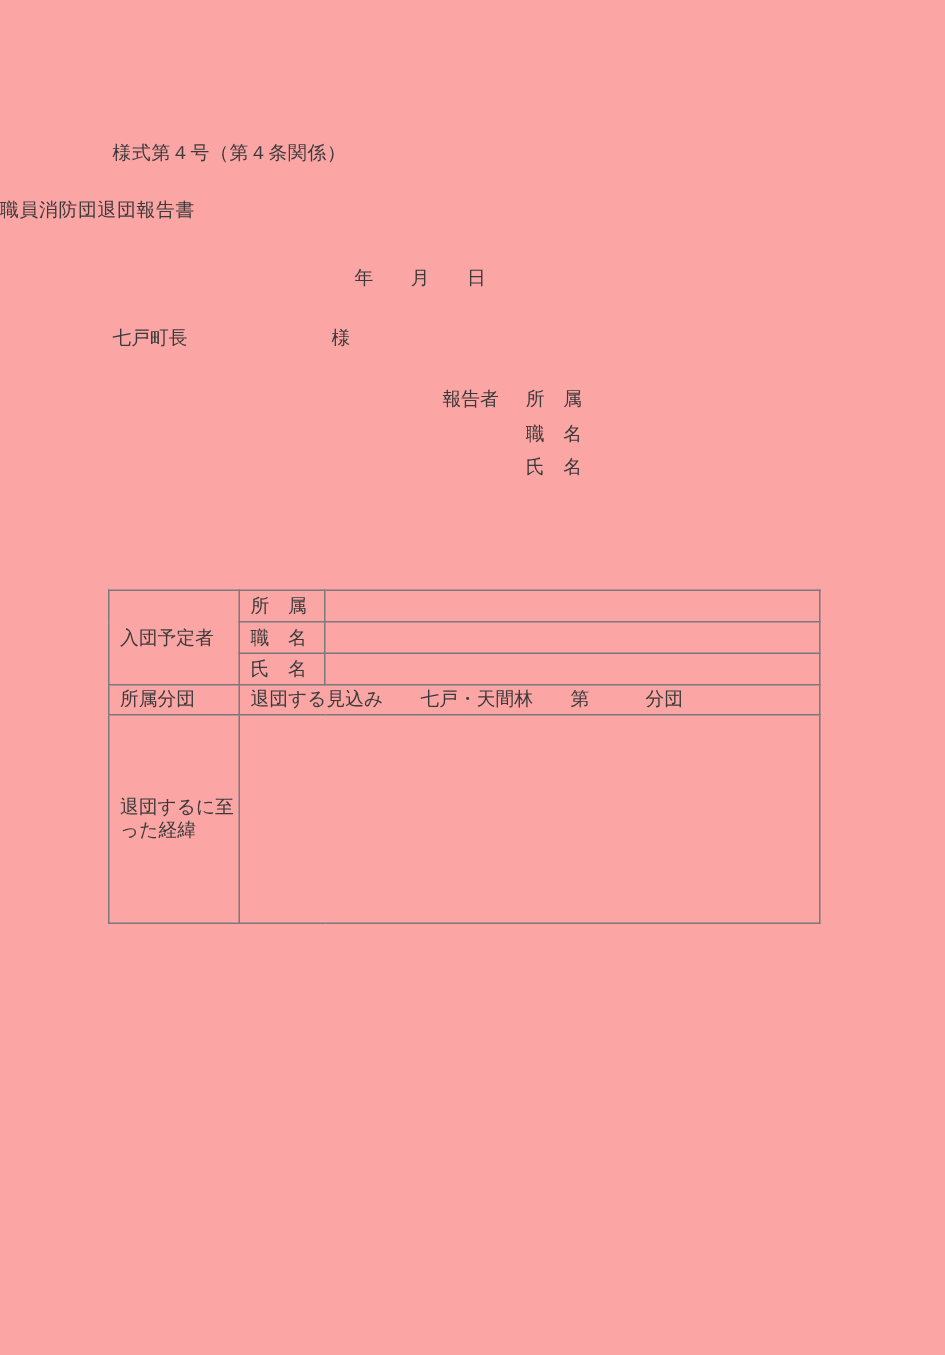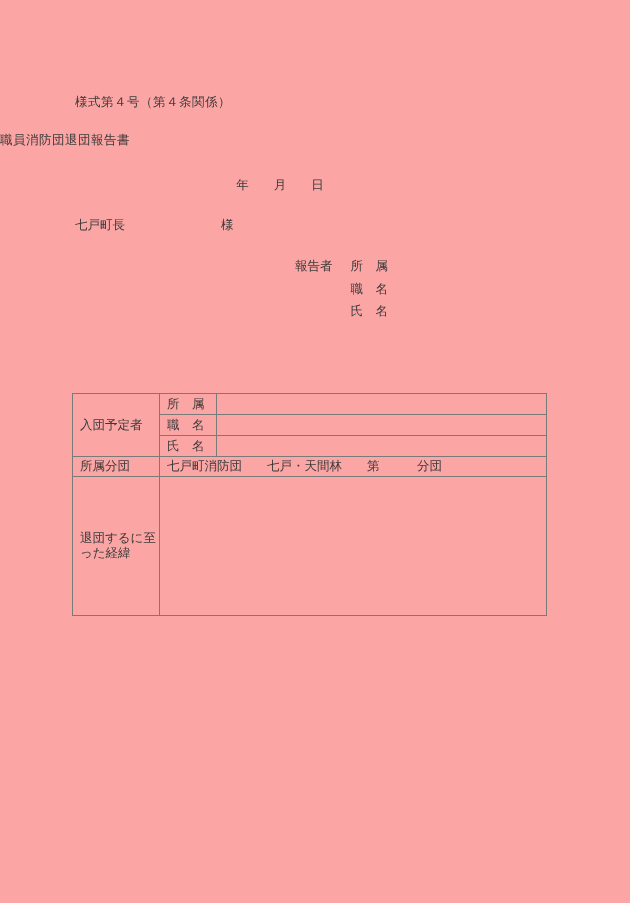--- a/index.html
+++ b/index.html
@@ -125,21 +125,21 @@
       <tr class="sub-row">
         <td class="sub-label-cell">職　名</td>
         <td></td>
       </tr>
       <tr class="sub-row">
         <td class="sub-label-cell">氏　名</td>
         <td></td>
       </tr>
       <tr class="division-row">
         <td>所属分団</td>
-        <td colspan="2">七戸町消防団　　七戸・天間林　　第　　　分団</td>
+        <td colspan="2">退団する見込み　　七戸・天間林　　第　　　分団</td>
       </tr>
       <tr class="reason-row">
         <td class="reason-label-cell">退団するに至った経緯</td>
         <td colspan="2" class="reason-value-cell"></td>
       </tr>
     </tbody>
   </table>
 
 </div>
 

